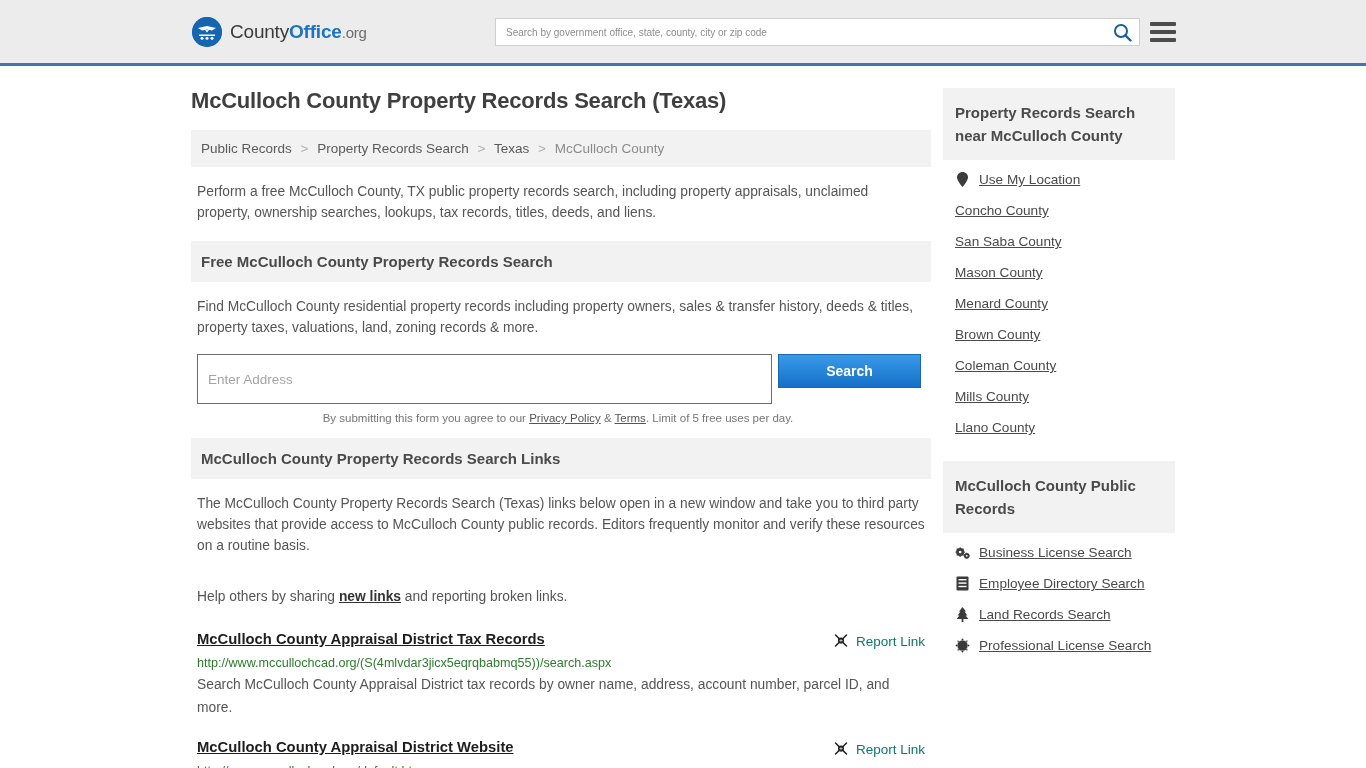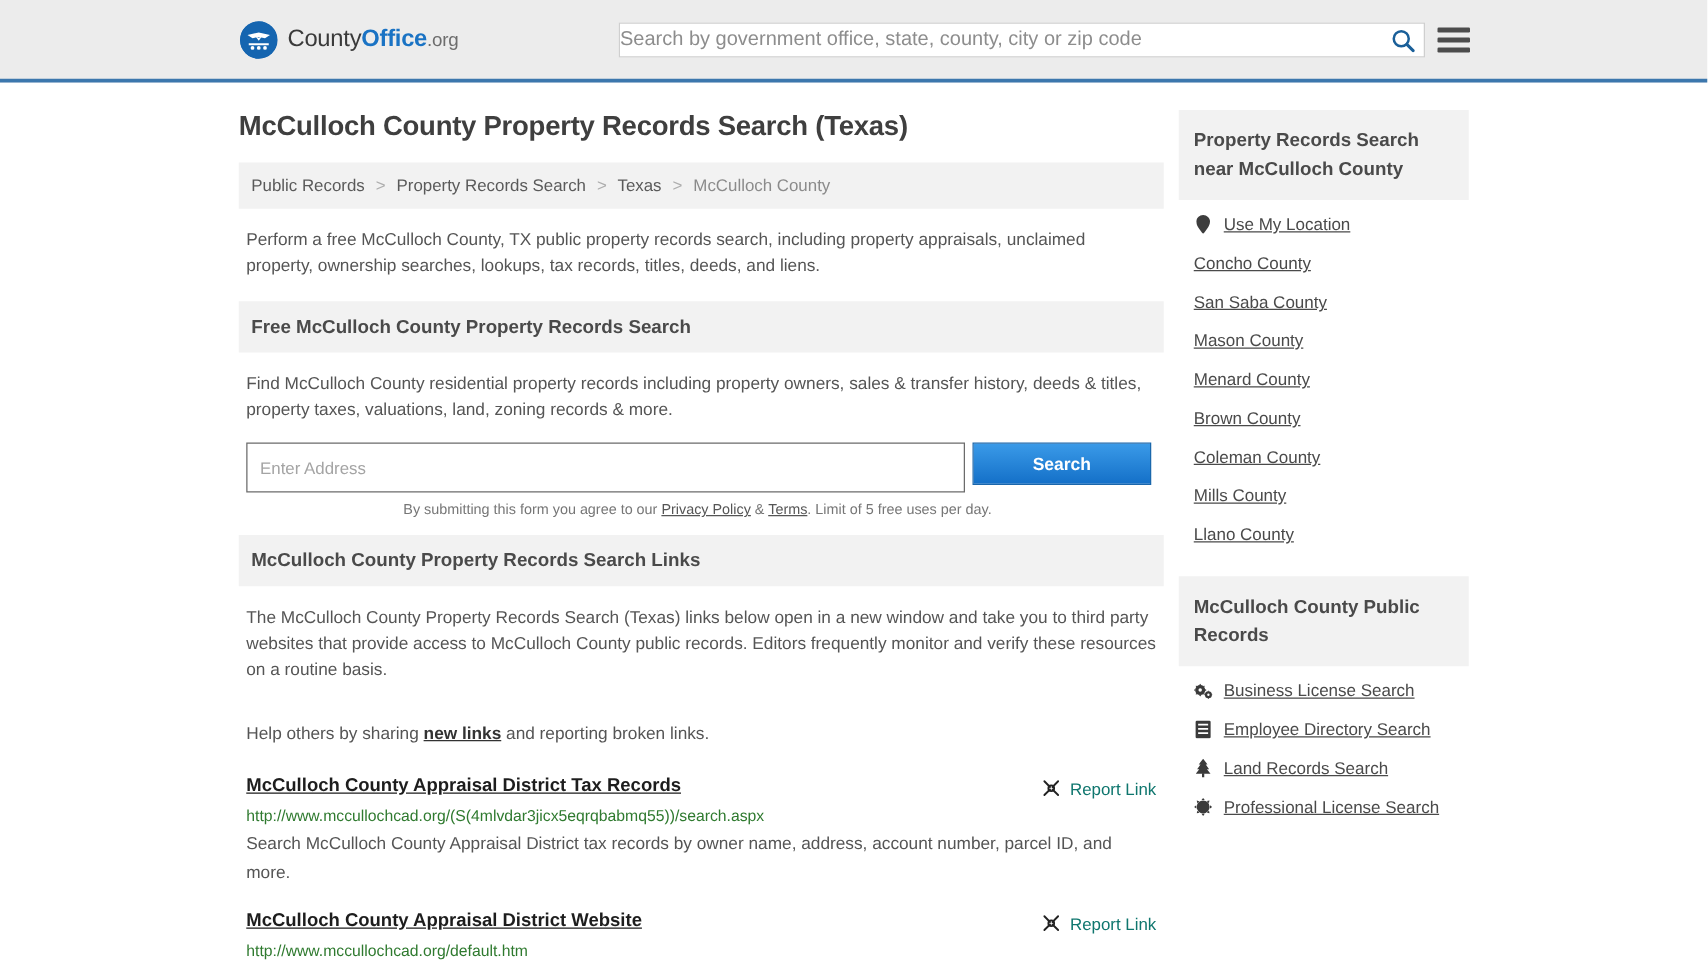--- a/index.html
+++ b/index.html
@@ -54,23 +54,23 @@
     background: #ffffff;
     border: 1px solid #cfcfcf;
     display: flex;
     align-items: center;
   }
   .searchwrap input {
     flex: 1;
     border: 0;
     outline: 0;
     height: 100%;
-    padding: 0 0;
+    padding: 0 10px;
     font-family: "Liberation Sans", sans-serif;
-    font-size: 16px;
+    font-size: 10px;
     color: #555;
     background: transparent;
   }
   .searchwrap input::placeholder { color: #8d8d8d; }
   .search-go {
     width: 34px; height: 100%;
     display: flex; align-items: center; justify-content: center;
     cursor: pointer;
     background: transparent; border: 0;
   }
@@ -154,21 +154,21 @@
 
   
   .form-row {
     display: flex;
     margin-top: 14px;
     padding: 0 6px;
     gap: 6px;
   }
   .addr-input {
     width: 575px;
-    height: 40px;
+    height: 50px;
     border: 1px solid #6b6b6b;
     padding: 0 10px;
     font-size: 13.5px;
     font-family: "Liberation Sans", sans-serif;
     color: #555;
     outline: none;
   }
   .addr-input::placeholder { color: #a4a4a4; }
   .btn-search {
     width: 143px;

